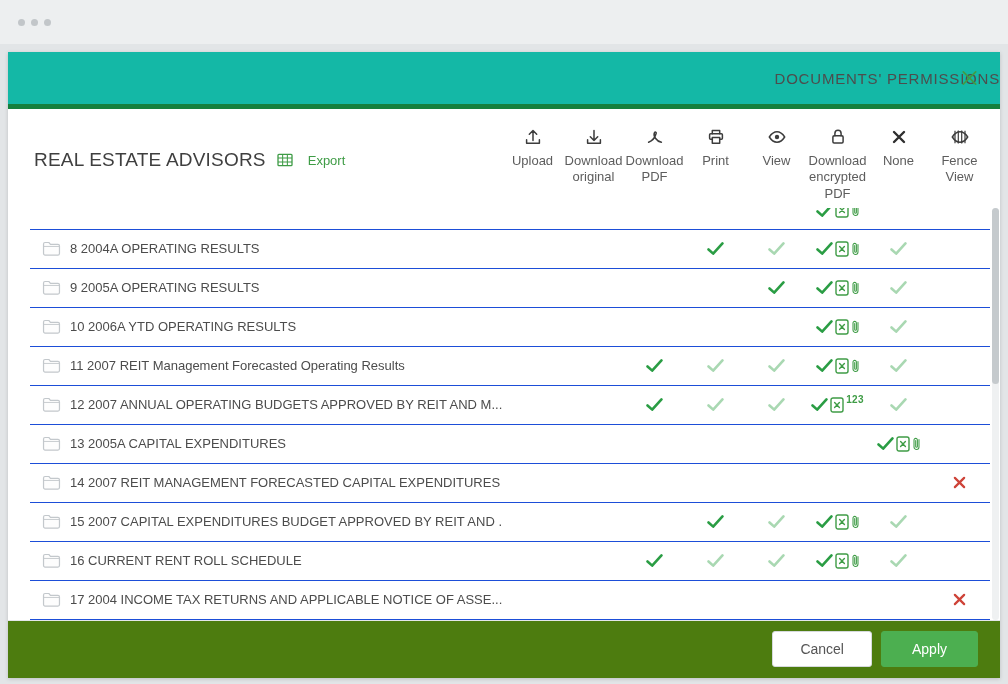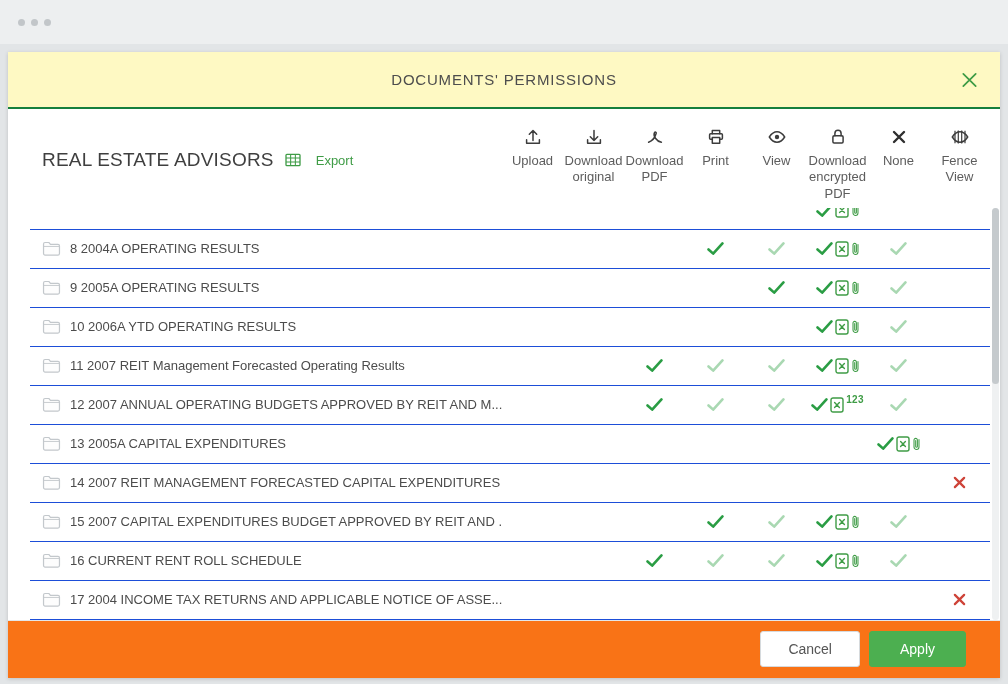--- a/index.html
+++ b/index.html
@@ -15,32 +15,32 @@
     display: flex; align-items: center; padding-left: 18px; gap: 6px;
   }
   .dot { width: 7px; height: 7px; border-radius: 50%; background: #c2c6c9; display: inline-block; }
 
   .modal {
     position: absolute; left: 8px; right: 8px; top: 52px; bottom: 6px;
     background: #fff; box-shadow: 0 1px 4px rgba(0,0,0,.16);
     display: flex; flex-direction: column;
   }
   .modal-header {
-    flex: 0 0 57px; background: #fef9c3; border-bottom: 2px solid #15803d;
-    position: relative; display: flex; align-items: center; justify-content: center;
+    flex: 0 0 57px; background: #14b8a6; border-bottom: 5px solid #15803d;
+    position: relative; display: flex; align-items: center; justify-content: flex-end;
   }
   .modal-title {
     margin: 0; font-size: 15px; font-weight: 400; color: #4d4d4d; letter-spacing: .8px;
   }
   .close-btn {
     position: absolute; right: 16px; top: 50%; transform: translateY(-50%);
     background: none; border: none; padding: 4px; cursor: pointer; line-height: 0;
   }
 
-  .toolbar { display: flex; align-items: flex-start; padding: 18px 10px 6px 34px; }
+  .toolbar { display: flex; align-items: flex-start; padding: 18px 10px 6px 26px; }
   .toolbar-left { display: flex; align-items: center; gap: 11px; margin-top: 22px; }
   .group-title { margin: 0; font-size: 19px; font-weight: 400; color: #3f3f3f; letter-spacing: .2px; }
   .export {
     display: inline-flex; align-items: center; gap: 15px;
     color: var(--accent, #3f9c46); font-size: 13px; cursor: pointer; text-decoration: none;
   }
   .columns { margin-left: auto; display: flex; }
   .col { width: 61px; display: flex; flex-direction: column; align-items: center; gap: 6px; cursor: pointer; }
   .col-icon { height: 20px; color: #3c3c3c; line-height: 0; }
   .col-label { font-size: 13px; color: #5d5d5d; text-align: center; line-height: 1.25; }
@@ -63,22 +63,22 @@
   .mk-x { color: var(--danger, #ce4338); }
   .mk-123 {
     color: var(--accent, #3f9c46); font-size: 10px; font-weight: 700; letter-spacing: .3px;
     line-height: 1; align-self: flex-start; margin-top: 9px;
   }
 
   .scrollbar { position: absolute; top: 0; right: 1px; width: 7px; height: 100%; background: #eff1f2; border-radius: 4px; }
   .scroll-thumb { position: absolute; top: 0; right: 0; width: 7px; height: 176px; background: #c5cacd; border-radius: 4px; cursor: pointer; }
 
   .footer {
-    flex: 1; border-top: 1px solid #e4e6e8; background: #f97316;
-    display: flex; align-items: center; justify-content: flex-end; padding: 0 34px; gap: 9px;
+    flex: 1; border-top: 1px solid #e4e6e8; background: #4d7c0f;
+    display: flex; align-items: center; justify-content: flex-end; padding: 0 22px; gap: 9px;
   }
   .btn { height: 36px; border-radius: 3px; font-size: 14px; font-family: inherit; cursor: pointer; }
   .btn-cancel { background: #fff; border: 1px solid #d6dadd; color: #555; padding: 0 27px; }
   .btn-apply { background: var(--apply, #4caf50); border: 1px solid var(--apply, #4caf50); color: #fff; padding: 0 30px; }
 </style>
 </head>
 <body>
 
 <div class="top-strip">
   <span class="dot"></span>

